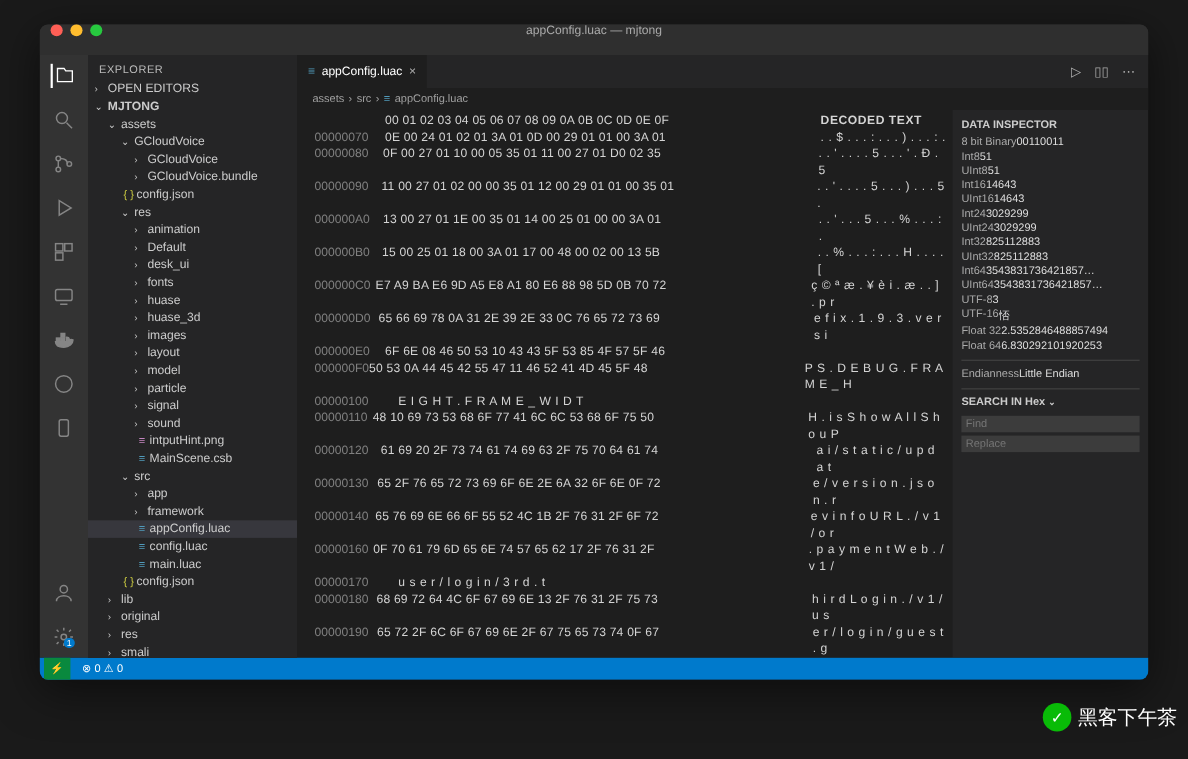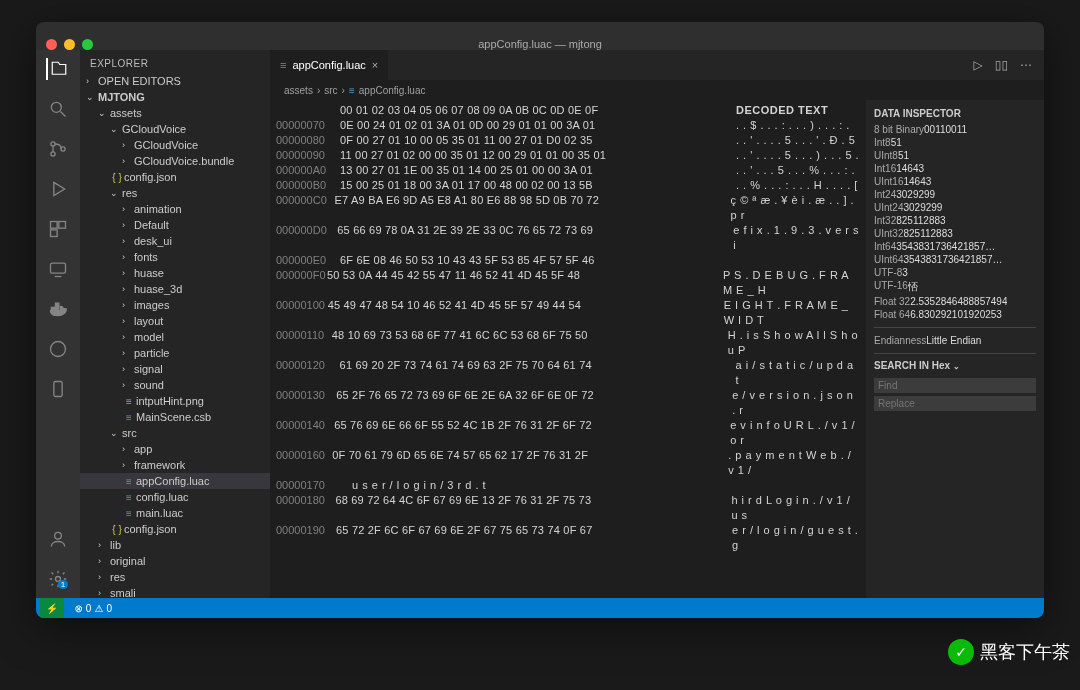--- a/index.html
+++ b/index.html
@@ -1,18 +1,18 @@
 <!DOCTYPE html>
 <html><head>
 <meta charset="utf-8">
 <style>
 *{margin:0;padding:0;box-sizing:border-box;font-family:-apple-system,BlinkMacSystemFont,"Segoe UI",sans-serif;}
 body{background:#1a1a1a;width:1080px;height:690px;overflow:hidden;position:relative;}
 .window{position:absolute;left:36px;top:22px;width:1008px;height:596px;background:#1e1e1e;border-radius:8px;box-shadow:0 10px 40px rgba(0,0,0,0.5);display:flex;flex-direction:column;overflow:hidden;}
-.titlebar{height:28px;background:#2f2f2f;display:flex;align-items:flex-end;padding:0 10px;position:relative;}
+.titlebar{height:28px;background:#2f2f2f;display:flex;align-items:flex-start;padding:0 10px;position:relative;}
 .traffic{display:flex;gap:7px;}
 .dot{width:11px;height:11px;border-radius:50%;}
 .red{background:#ff5f56;}
 .yellow{background:#ffbd2e;}
 .green{background:#27c93f;}
 .title{position:absolute;left:50%;transform:translateX(-50%);color:#aaa;font-size:11px;}
 .body{display:flex;flex:1;overflow:hidden;}
 .act{width:44px;background:#333;display:flex;flex-direction:column;align-items:center;padding-top:8px;gap:18px;color:#858585;}
 .act .ico{width:22px;height:22px;display:flex;align-items:center;justify-content:center;cursor:pointer;}
 .act .ico.sel{color:#fff;border-left:2px solid #fff;margin-left:-2px;padding-left:2px;}
@@ -27,21 +27,21 @@
 .explorer .curly{color:#cbcb41;}
 .explorer .pink{color:#c586c0;}
 .explorer .blue{color:#519aba;}
 .editor-area{flex:1;background:#1e1e1e;display:flex;flex-direction:column;overflow:hidden;}
 .tabs{height:30px;background:#252526;display:flex;align-items:center;}
 .tab{height:30px;background:#1e1e1e;color:#fff;font-size:11px;padding:0 10px;display:flex;align-items:center;gap:6px;}
 .tab .x{color:#aaa;cursor:pointer;}
 .tab-actions{margin-left:auto;display:flex;gap:12px;padding-right:12px;color:#aaa;font-size:12px;}
 .crumbs{height:20px;font-size:10px;color:#a0a0a0;padding:0 14px;display:flex;align-items:center;gap:4px;}
 .hex-area{flex:1;display:flex;overflow:hidden;font-family:Menlo,Consolas,monospace;font-size:11px;}
-.hex-scroll{flex:1;overflow:auto;padding:4px 6px;}
+.hex-scroll{flex:1;overflow:auto;padding:4px 6px;margin-left:10px;}
 .hex-head{display:flex;color:#969696;margin-bottom:2px;}
 .hex-head .offcol{width:64px;}
 .hex-head .hexcol{flex:0 0 384px;}
 .hex-head .deccol{padding-left:12px;}
 .hexrow{display:flex;line-height:15px;}
 .offcol{width:64px;color:#808080;}
 .hexcol{flex:0 0 384px;color:#d4d4d4;letter-spacing:0.2px;}
 .deccol{color:#d4d4d4;padding-left:12px;letter-spacing:0.5px;}
 .inspector{width:178px;background:#252526;color:#ccc;font-size:10px;padding:4px 8px;overflow:hidden;}
 .inspector .sec-title{color:#cccccc;font-weight:700;margin:4px 0 4px;font-size:10px;}
@@ -350,21 +350,20 @@
                 <span class="offcol">000000E0</span>
                 <span class="hexcol">6F 6E 08 46 50 53 10 43 43 5F 53 85 4F 57 5F 46</span>
               </div>
               <div class="hexrow">
                 <span class="offcol">000000F0</span>
                 <span class="hexcol">50 53 0A 44 45 42 55 47 11 46 52 41 4D 45 5F 48</span>
                 <span class="deccol">P S . D E B U G . F R A M E _ H</span>
               </div>
               <div class="hexrow">
                 <span class="offcol">00000100</span>
-                <span class="hexcol">45 49 47 48 54 10 46 52 41 4D 45 5F 57 49 44 54</span>
                 <span class="deccol">E I G H T . F R A M E _ W I D T</span>
               </div>
               <div class="hexrow">
                 <span class="offcol">00000110</span>
                 <span class="hexcol">48 10 69 73 53 68 6F 77 41 6C 6C 53 68 6F 75 50</span>
                 <span class="deccol">H . i s S h o w A l l S h o u P</span>
               </div>
               <div class="hexrow">
                 <span class="offcol">00000120</span>
                 <span class="hexcol">61 69 20 2F 73 74 61 74 69 63 2F 75 70 64 61 74</span>

